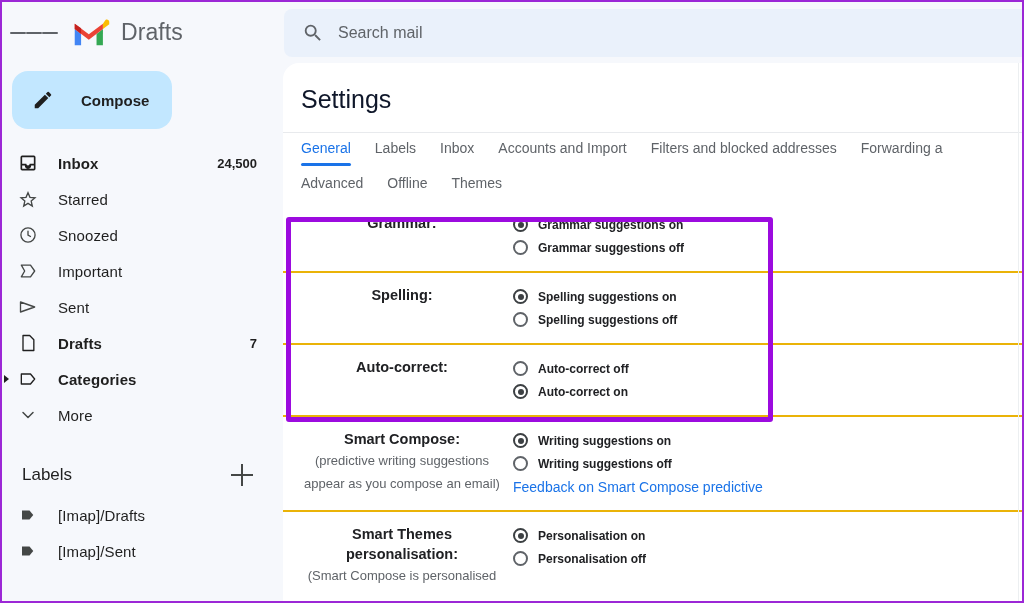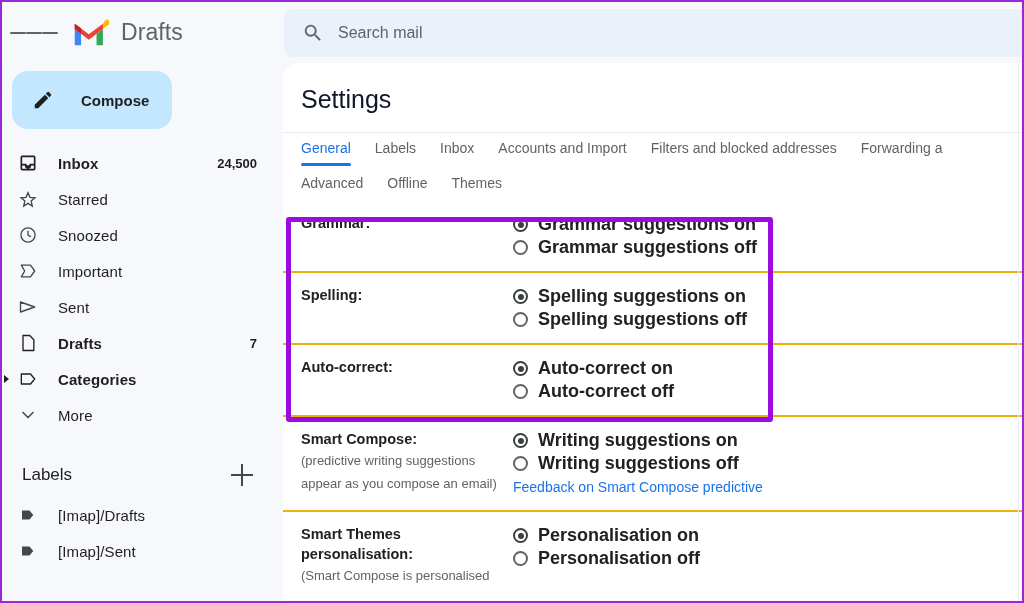--- a/index.html
+++ b/index.html
@@ -236,21 +236,21 @@
     padding-left: 18px;
     display: flex;
     gap: 24px;
     height: 32px;
     align-items: flex-start;
     padding-top: 6px;
   }
   .tabbar2 .tab { padding-top: 0; height: auto; }
 
   
-  .settings-list { position: relative; }
+  .settings-list { position: relative; text-align: center; }
 
   .srow {
     display: flex;
     border-top: 2px solid #eab308;
     padding: 12px 0 12px 18px;
     min-height: 69px;
   }
   .srow:first-child { border-top: none; }
 
   .srow-label {
@@ -290,21 +290,21 @@
   .radio.on { border-color: #3c4043; }
   .radio.on::after {
     content: "";
     position: absolute;
     left: 2.5px; top: 2.5px;
     width: 6px; height: 6px;
     border-radius: 50%;
     background: #3c4043;
   }
   .opt-label {
-    font-size: 18px;
+    font-size: 12px;
     font-weight: 700;
     color: #202124;
     cursor: pointer;
     white-space: nowrap;
   }
   .inline-link {
     font-size: 14px;
     color: #1a73e8;
     text-decoration: none;
     cursor: pointer;
@@ -541,26 +541,26 @@
             </div>
           </div>
         </div>
 
         <div class="srow">
           <div class="srow-label">
             <div class="srow-title">Auto-correct:</div>
           </div>
           <div class="srow-opts">
             <div class="opt">
+              <div class="radio"></div>
+              <div class="opt-label">Auto-correct off</div>
+            </div>
+            <div class="opt">
               <div class="radio on"></div>
               <div class="opt-label">Auto-correct on</div>
-            </div>
-            <div class="opt">
-              <div class="radio"></div>
-              <div class="opt-label">Auto-correct off</div>
             </div>
           </div>
         </div>
 
         <div class="srow">
           <div class="srow-label">
             <div class="srow-title">Smart Compose:</div>
             <div class="srow-sub">(predictive writing suggestions</div>
             <div class="srow-sub">appear as you compose an email)</div>
           </div>

